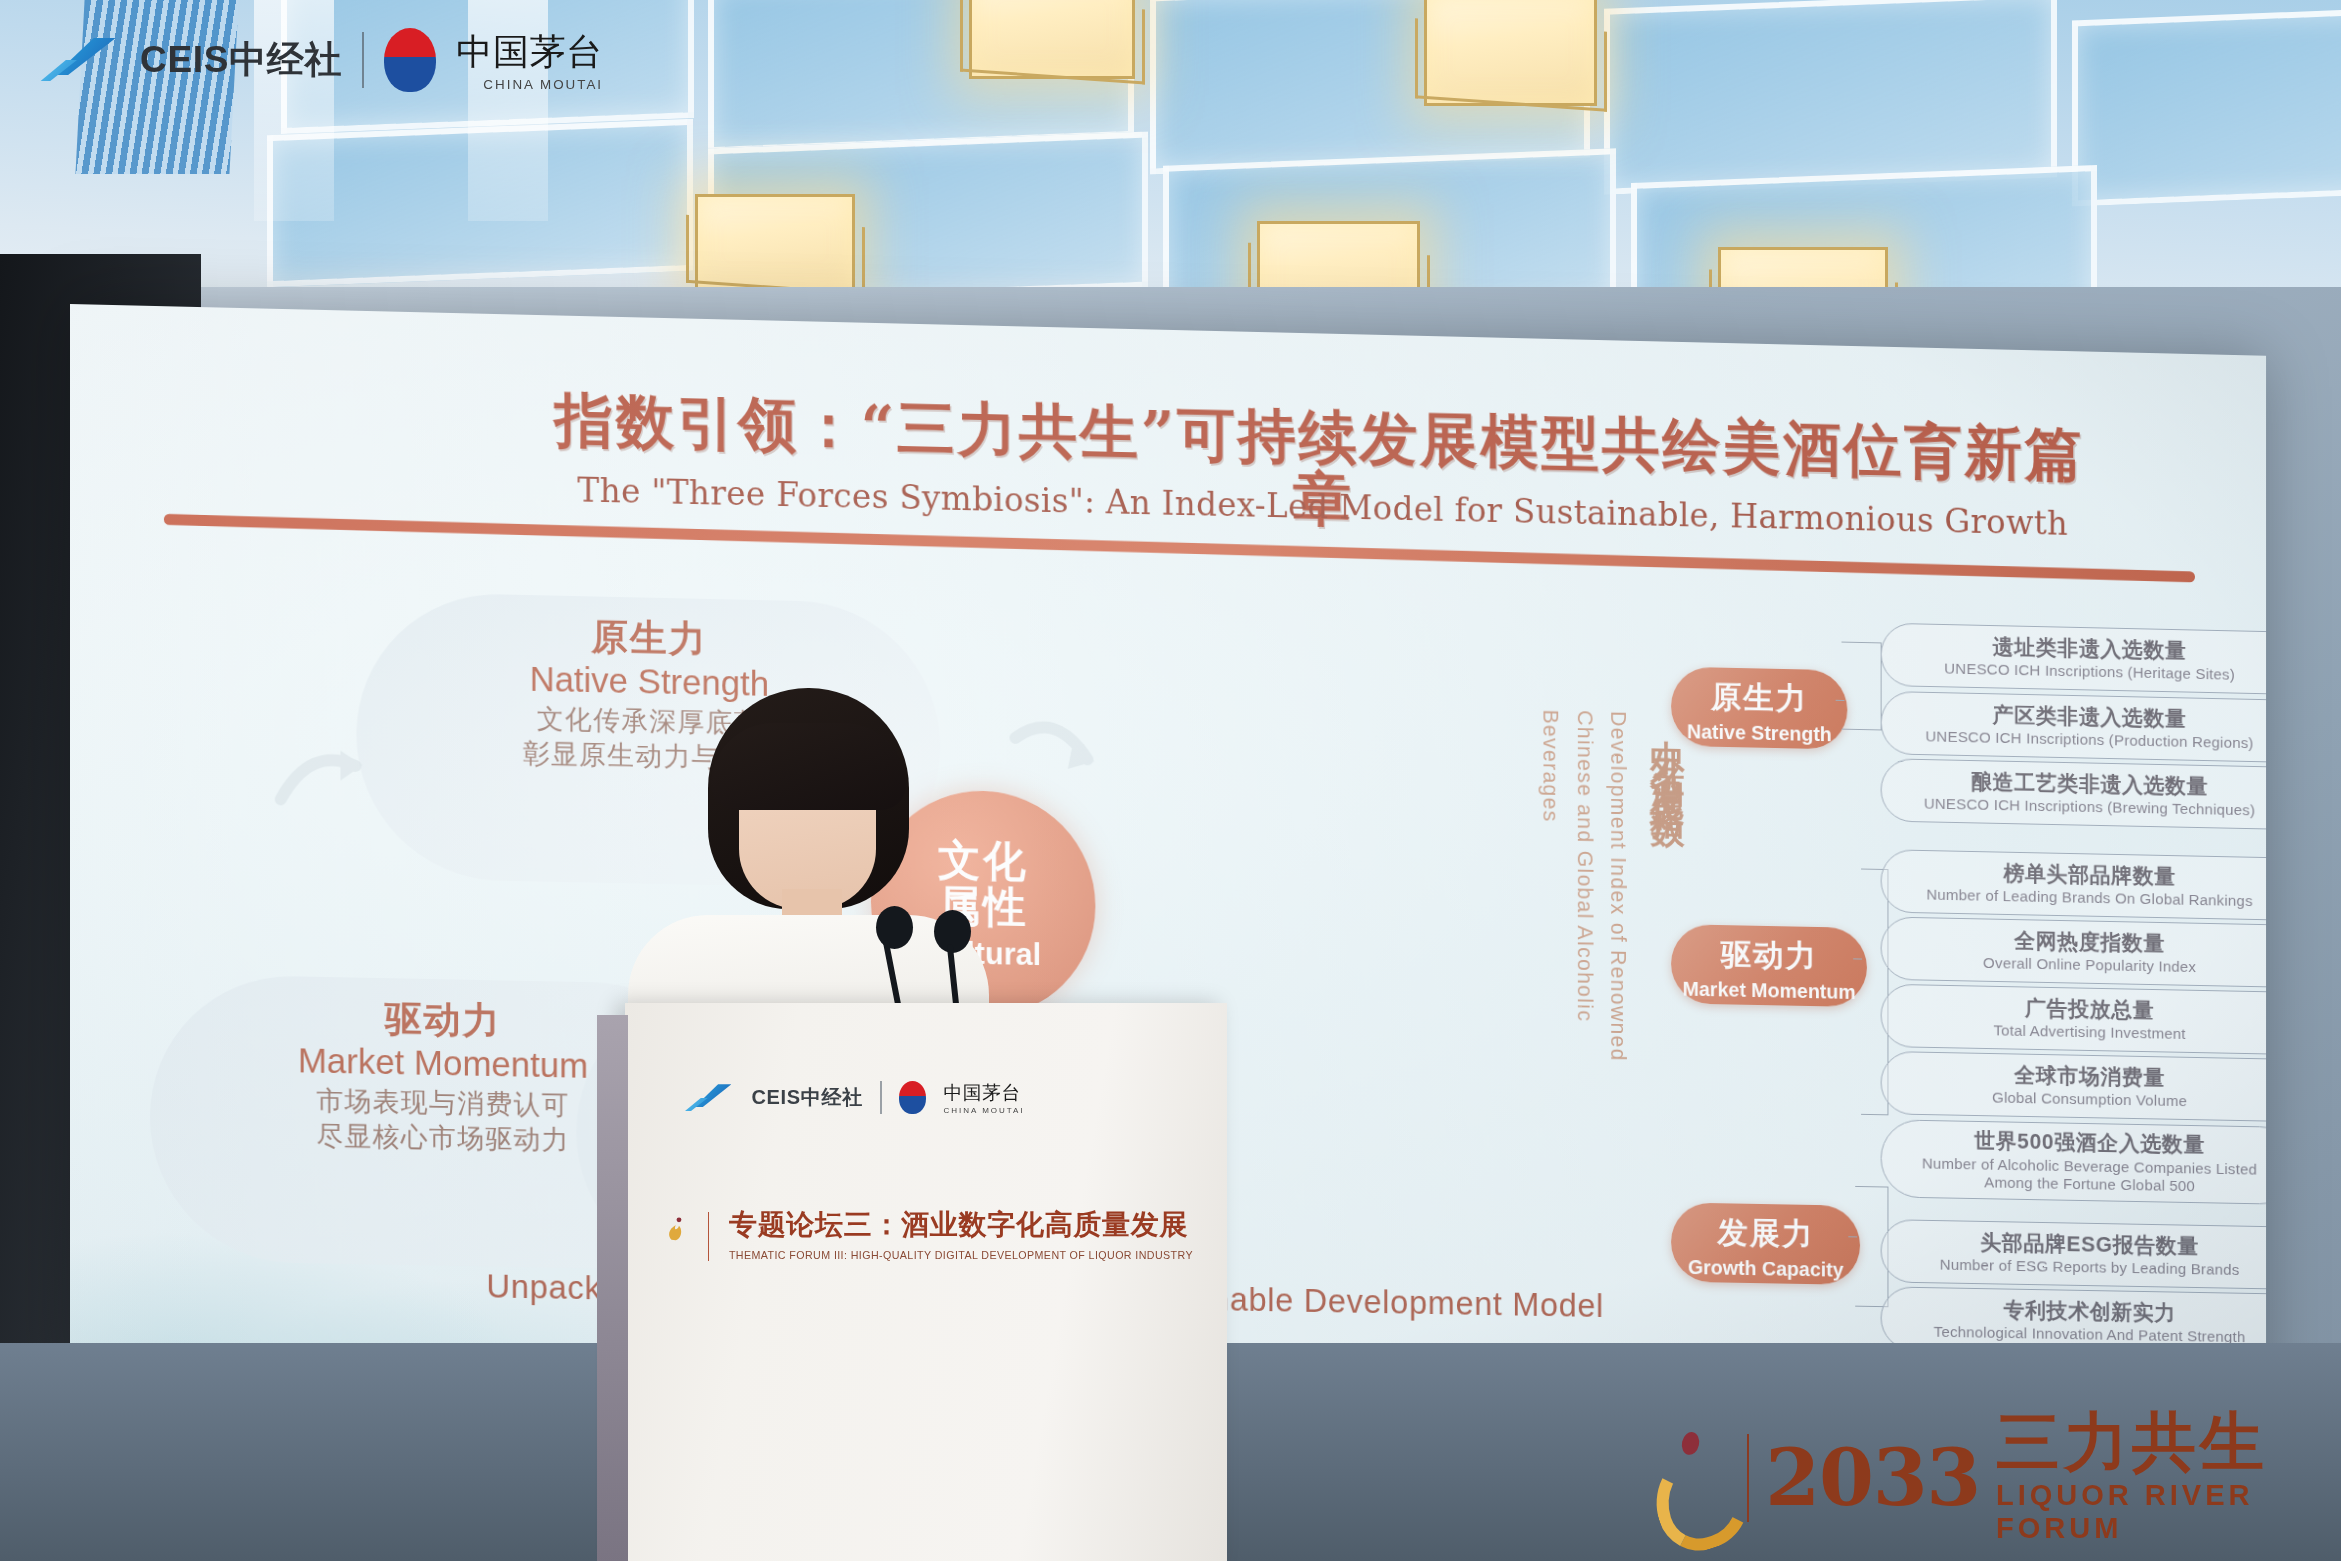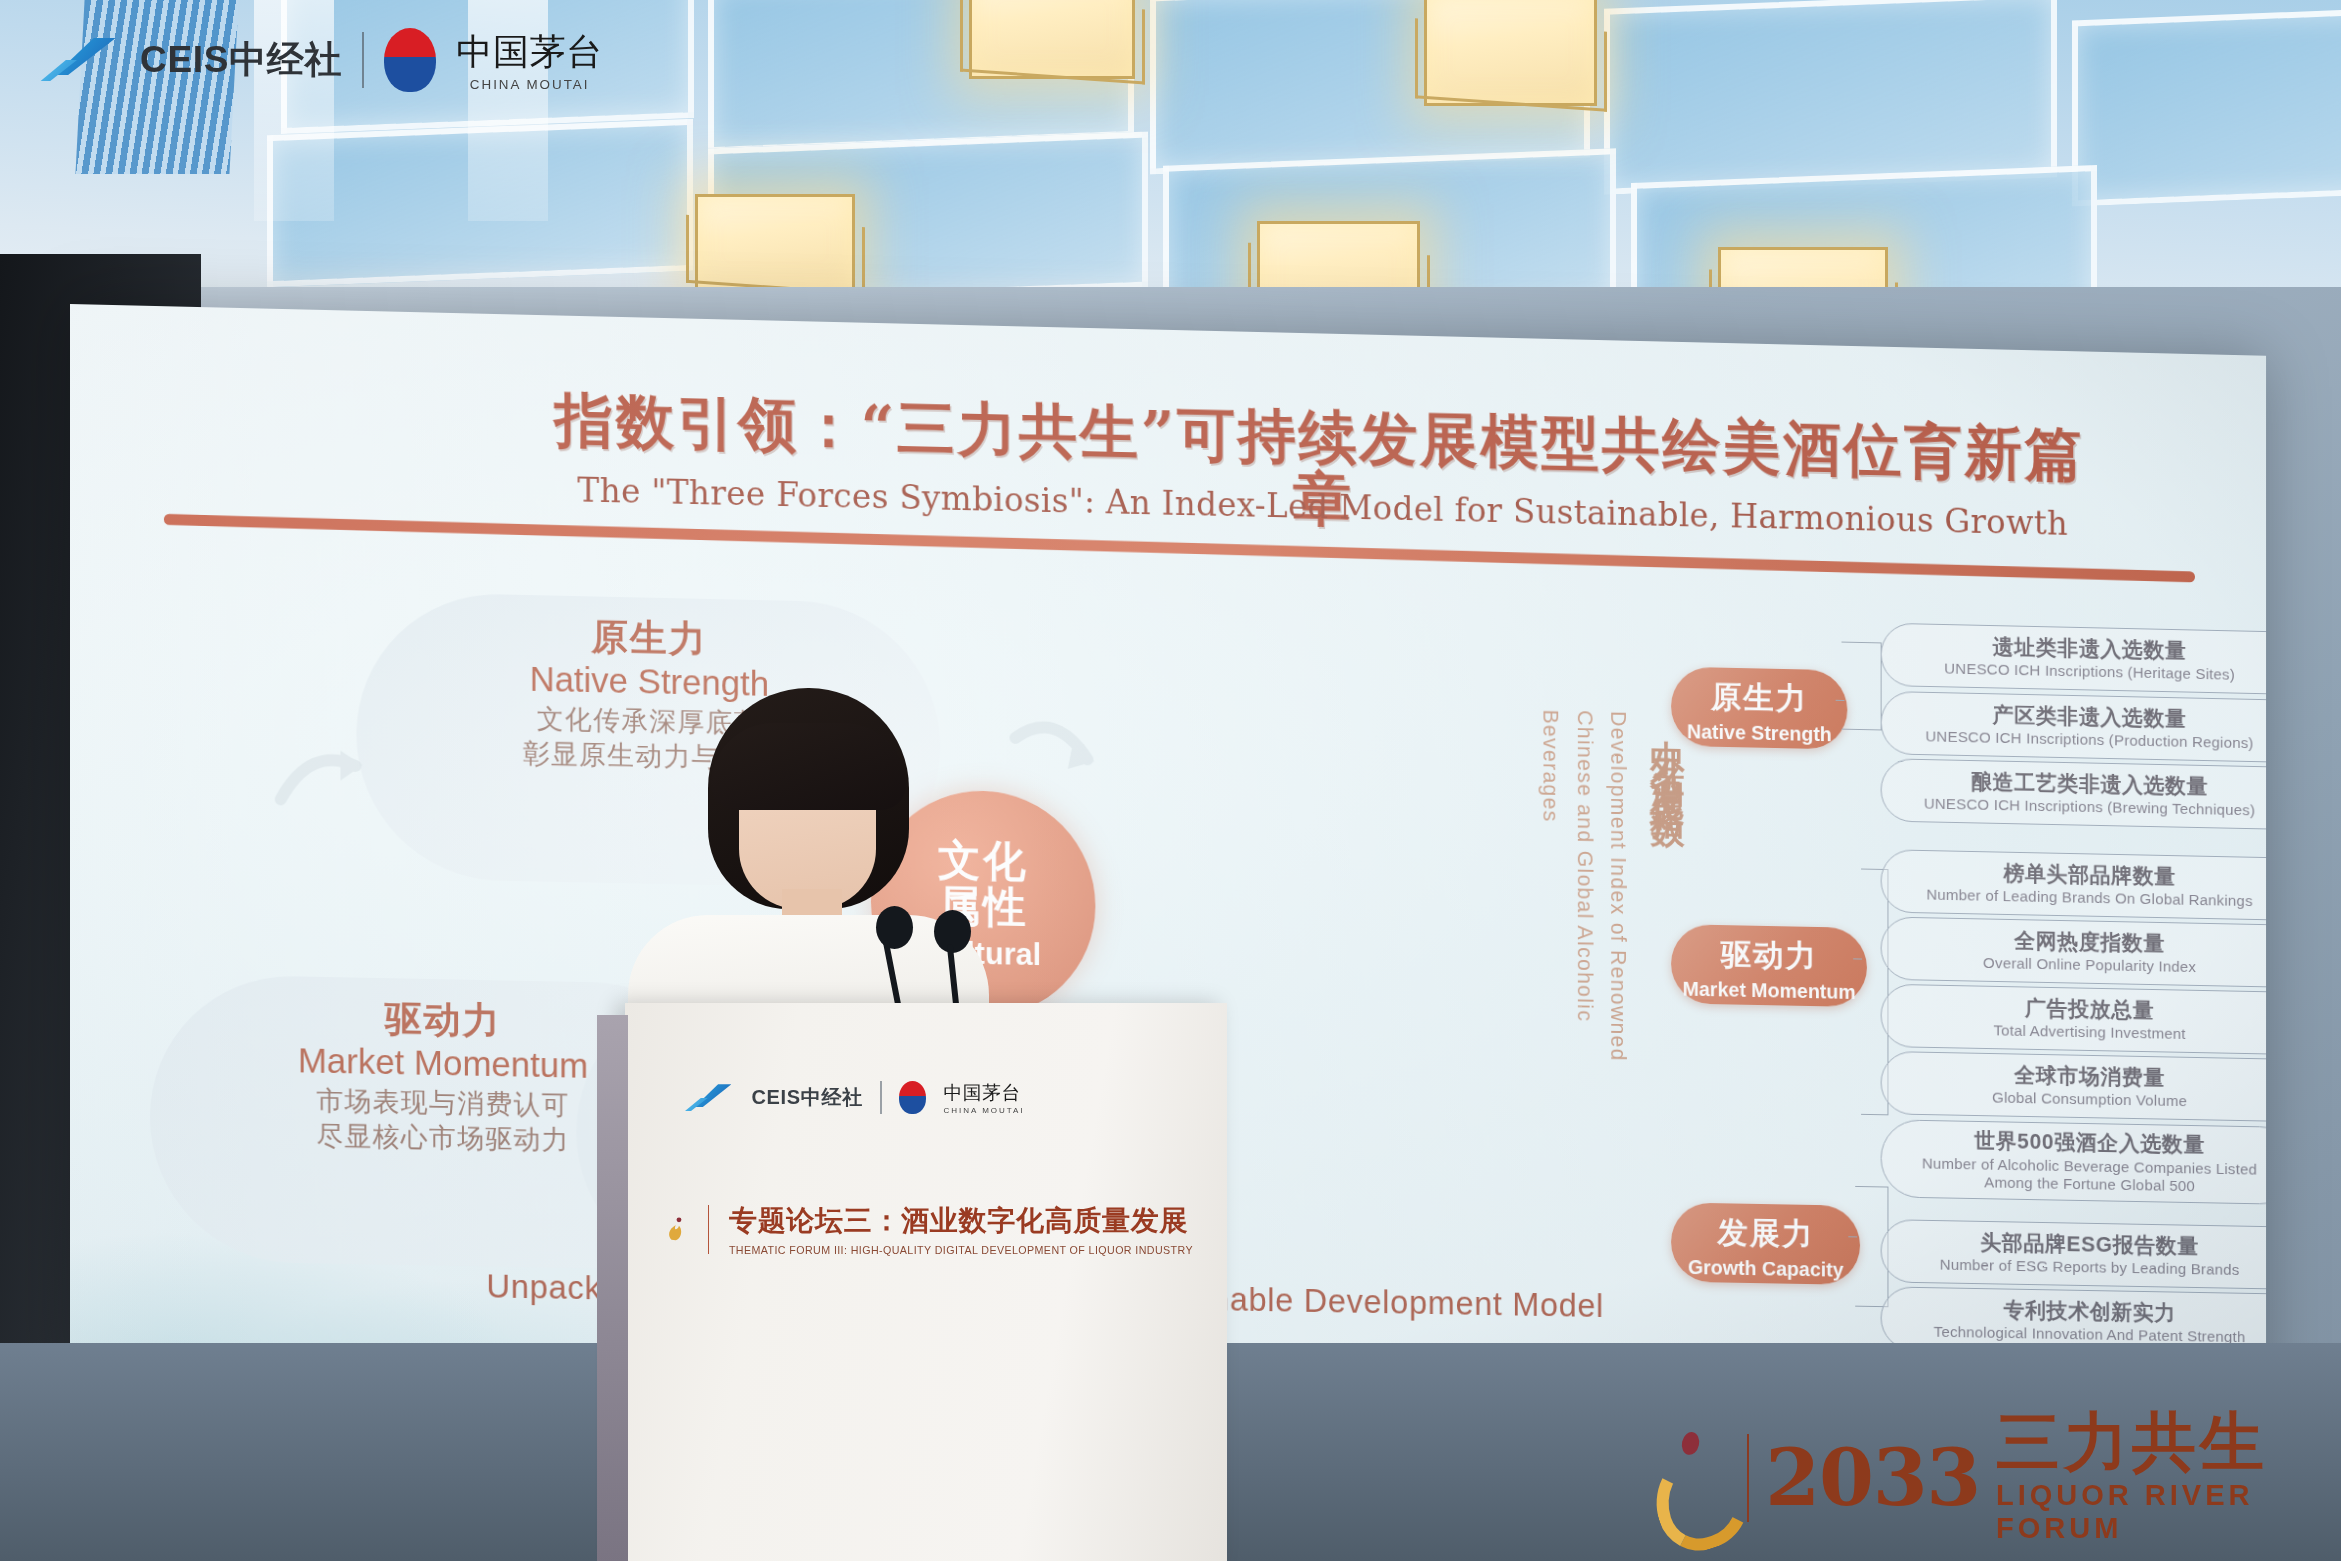--- a/index.html
+++ b/index.html
@@ -202,21 +202,21 @@
   }
   .podium-side{
     position:absolute;left:-28px;top:12px;width:31px;height:547px;
     background:linear-gradient(180deg,#a9a3ae,#8d8794 60%,#7a7482);
   }
   .podium-logos{
     position:absolute;left:60px;top:77px;display:flex;align-items:center;gap:17.4px;
   }
   .podium-band{
     position:absolute;left:40px;top:194px;width:528px;
-    display:flex;align-items:center;gap:20px;
+    display:flex;align-items:flex-end;gap:20px;
   }
   .podium-title-cn{font-size:28px;color:#9a3b22;font-weight:700;letter-spacing:0.7px;white-space:nowrap;}
   .podium-title-en{font-size:10.7px;color:#8a4a35;letter-spacing:0.4px;margin-top:4.7px;white-space:nowrap;}
   .podium-divider{width:2px;height:49px;background:#b4543a;}
 
   
   .ceis-mark{
     width:49px;height:29px;position:relative;flex:0 0 auto;
   }
   .ceis-mark .b1{
@@ -229,21 +229,21 @@
     background:linear-gradient(130deg,#57c2ef,#2b8fd4);
     clip-path:polygon(100% 0,26% 100%,0 100%,70% 0);
   }
   .ceis-text{font-size:23px;font-weight:700;color:#3b4147;letter-spacing:0.7px;white-space:nowrap;}
   .moutai-mark{
     width:31px;height:39px;border-radius:50% 50% 46% 46%;
     background:linear-gradient(180deg,#d81e24 0%,#d81e24 46%,#1d4fa0 46%,#1d4fa0 100%);
     flex:0 0 auto;
   }
   .moutai-text{font-size:21.4px;font-weight:400;color:#1a1a1a;letter-spacing:0.7px;white-space:nowrap;}
-  .moutai-sub{font-size:8px;color:#444;letter-spacing:2px;text-align:center;}
+  .moutai-sub{font-size:8px;color:#444;letter-spacing:2px;text-align:right;}
 
   
   .walllogo{
     position:absolute;left:40px;top:28px;display:flex;align-items:center;gap:20px;z-index:40;
   }
   .walllogo .ceis-text{font-size:37px;color:#2f3338;}
   .walllogo .moutai-text{font-size:36px;}
   .walllogo .moutai-mark{width:52px;height:64px;}
   .walllogo .ceis-mark{width:80px;height:48px;}
   .walllogo .ceis-mark .b1{left:14.7px;top:2px;width:61px;height:37px;}

